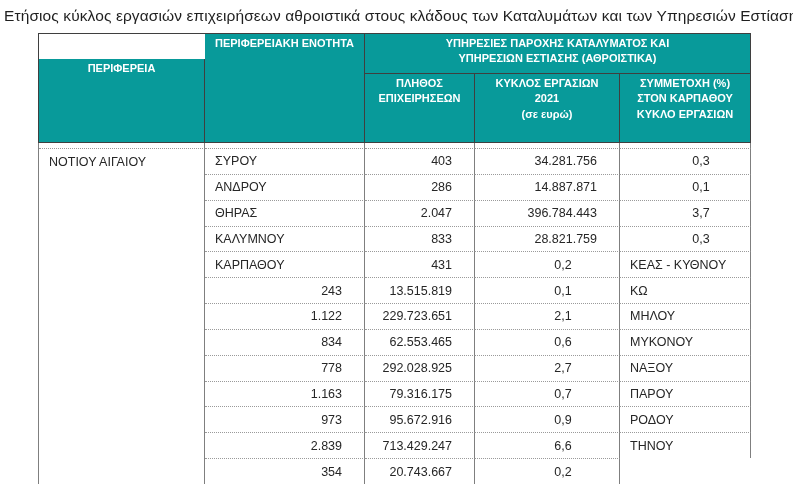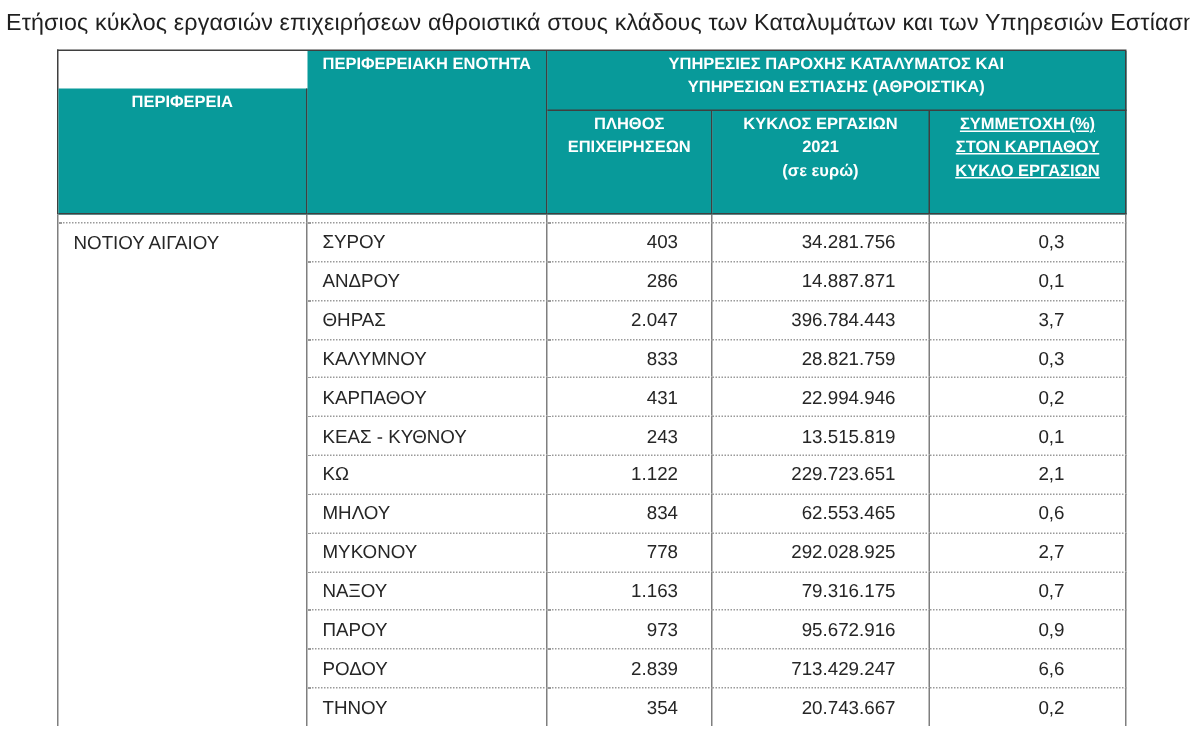--- a/index.html
+++ b/index.html
@@ -42,21 +42,21 @@
     justify-content:flex-start;
     border-right:1px solid #3f3f3f;
     border-bottom:1px solid #3f3f3f;
     padding:2px 4px;
   }
   .hc-region { grid-row:1/3; grid-column:1;margin-top:25px; }
   .hc-unit   { grid-row:1/3; grid-column:2; }
   .hc-group  { grid-row:1;   grid-column:3/6; }
   .hc-count  { grid-row:2;   grid-column:3; }
   .hc-turn   { grid-row:2;   grid-column:4; }
-  .hc-share  { grid-row:2;   grid-column:5;text-decoration:underline; }
+  .hc-share  { grid-row:2;   grid-column:5; }
 
   
   .tbody {
     display:grid;
     grid-template-columns:166px 160px 110px 145px 131px;
     grid-template-rows:5px repeat(13, 25.85px);
     border-left:1px solid #7f7f7f;
   }
   .bc {
     border-right:1px solid #7f7f7f;
@@ -134,21 +134,20 @@
         <div class="bc dot cell-unit">ΘΗΡΑΣ</div>
         <div class="bc dot cell-num">2.047</div>
         <div class="bc dot cell-num">396.784.443</div>
         <div class="bc dot cell-share b">3,7</div>
         <div class="bc dot cell-unit">ΚΑΛΥΜΝΟΥ</div>
         <div class="bc dot cell-num">833</div>
         <div class="bc dot cell-num">28.821.759</div>
         <div class="bc dot cell-share">0,3</div>
         <div class="bc dot cell-unit">ΚΑΡΠΑΘΟΥ</div>
         <div class="bc dot cell-num">431</div>
-        <div class="bc dot cell-num">22.994.946</div>
         <div class="bc dot cell-share">0,2</div>
         <div class="bc dot cell-unit">ΚΕΑΣ - ΚΥΘΝΟΥ</div>
         <div class="bc dot cell-num">243</div>
         <div class="bc dot cell-num">13.515.819</div>
         <div class="bc dot cell-share">0,1</div>
         <div class="bc dot cell-unit">ΚΩ</div>
         <div class="bc dot cell-num">1.122</div>
         <div class="bc dot cell-num">229.723.651</div>
         <div class="bc dot cell-share b">2,1</div>
         <div class="bc dot cell-unit">ΜΗΛΟΥ</div>

